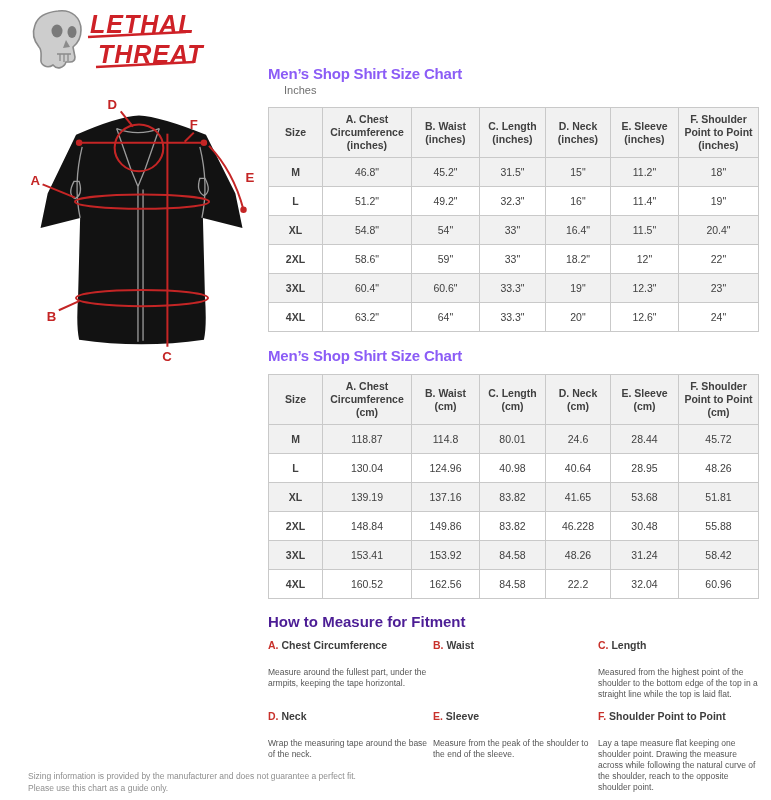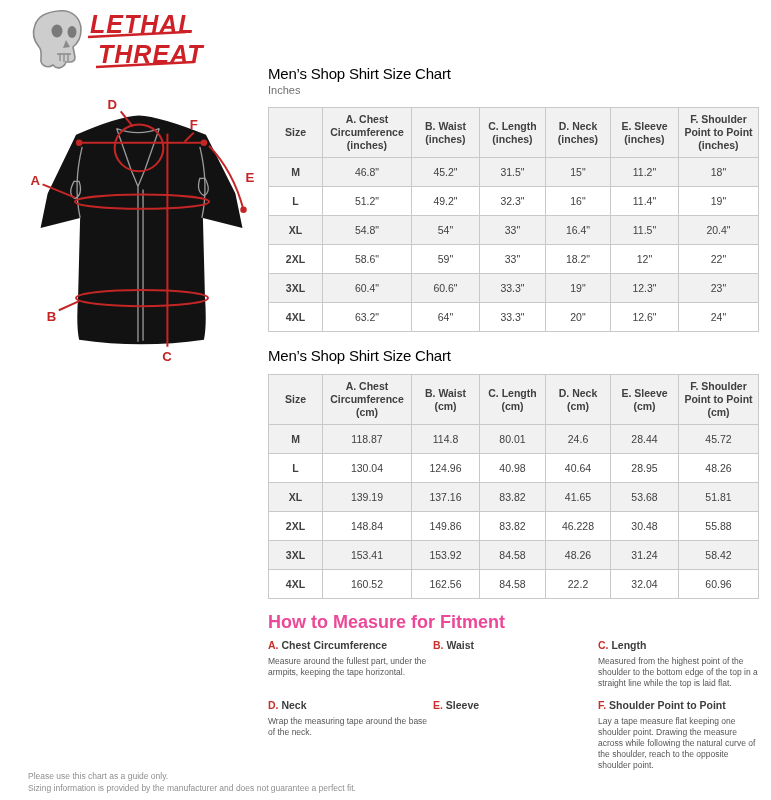--- a/index.html
+++ b/index.html
@@ -3,38 +3,38 @@
 <meta charset="utf-8">
 <style>
   html,body{margin:0;padding:0;}
   body{width:771px;height:800px;background:#ffffff;font-family:"Liberation Sans",sans-serif;color:#3f3f3f;position:relative;overflow:hidden;}
   .page{position:absolute;inset:0;}
 
   .logo{position:absolute;left:26px;top:4px;width:212px;height:78px;}
   .diagram{position:absolute;left:18px;top:88px;width:244px;height:276px;}
 
   .right-col{position:absolute;left:268px;top:66px;width:490px;}
-  .chart-title{font-size:15px;font-weight:normal;color:#000000;line-height:16px;letter-spacing:-0.2px;}
-  .chart-subtitle{font-size:11px;color:#6f6f6f;line-height:14px;margin-top:1px;}
+  .chart-title{font-size:15px;font-weight:bold;color:#8b5cf6;line-height:16px;letter-spacing:-0.2px;}
+  .chart-subtitle{font-size:11px;color:#6f6f6f;line-height:14px;margin-top:1px;margin-left:16px;}
   .tbl-section{margin-top:0;}
   .tbl-section + .tbl-section{margin-top:16px;}
 
   table{border-collapse:collapse;width:490px;margin-top:10px;table-layout:fixed;}
   th,td{border:1px solid #c9c9c9;text-align:center;vertical-align:middle;font-size:10.5px;color:#404040;}
   th{background:#f1f1f1;font-weight:bold;padding:5px 4px;line-height:13px;}
   td{height:28px;padding:0 2px;}
   tbody tr:nth-child(odd) td{background:#f1f1f1;}
   td.size{font-weight:bold;}
 
   .howto{margin-top:14px;}
-  .howto-title{font-size:18px;font-weight:bold;color:#ec4899;line-height:18px;}
+  .howto-title{font-size:15px;font-weight:bold;color:#4c1d95;line-height:18px;}
   .howto-grid{display:grid;grid-template-columns:repeat(3,160px);column-gap:5px;row-gap:10px;margin-top:8px;}
   .item-title{font-size:10.5px;font-weight:bold;color:#3d3d3d;line-height:12px;}
   .item-title .letter{color:#c8312b;}
-  .item-text{font-size:8.5px;color:#565656;line-height:11px;margin-top:5px;}
+  .item-text{font-size:8.5px;color:#565656;line-height:11px;margin-top:16px;}
 
   .footer{position:absolute;left:28px;top:770px;font-size:8.5px;color:#8f8f8f;line-height:12px;}
 </style>
 </head>
 <body>
 
 <div class="page">
 
   <svg class="logo" viewBox="0 0 212 78">
     <g>
@@ -273,28 +273,29 @@
           <div>
             <div class="item-title"><span class="letter">C. </span>Length</div>
             <div class="item-text">Measured from the highest point of the shoulder to the bottom edge of the top in a straight line while the top is laid flat.</div>
           </div>
           <div>
             <div class="item-title"><span class="letter">D. </span>Neck</div>
             <div class="item-text">Wrap the measuring tape around the base of the neck.</div>
           </div>
           <div>
             <div class="item-title"><span class="letter">E. </span>Sleeve</div>
+            <div class="item-text">Measure from the peak of the shoulder to the end of the sleeve.</div>
           </div>
           <div>
             <div class="item-title"><span class="letter">F. </span>Shoulder Point to Point</div>
             <div class="item-text">Lay a tape measure flat keeping one shoulder point. Drawing the measure across while following the natural curve of the shoulder, reach to the opposite shoulder point.</div>
           </div>
         </div>
     </section>
 
   </div>
 
   <div class="footer">
+    <div>Sizing information is provided by the manufacturer and does not guarantee a perfect fit.</div>
     <div>Please use this chart as a guide only.</div>
-    <div>Sizing information is provided by the manufacturer and does not guarantee a perfect fit.</div>
   </div>
 
 </div>
 
 </body></html>

